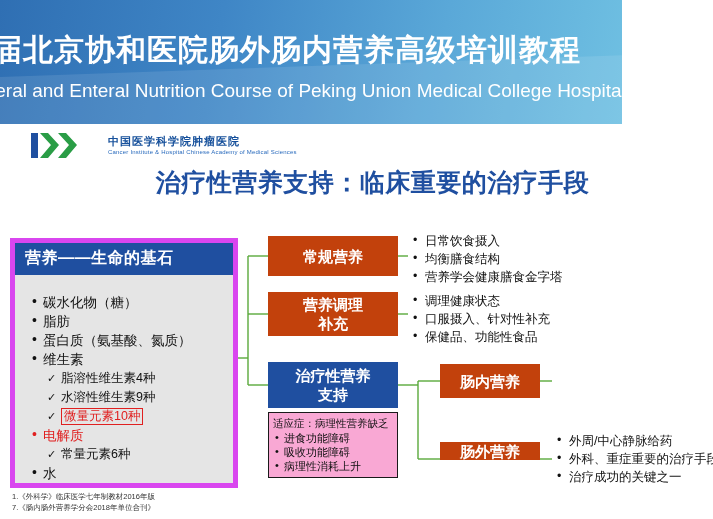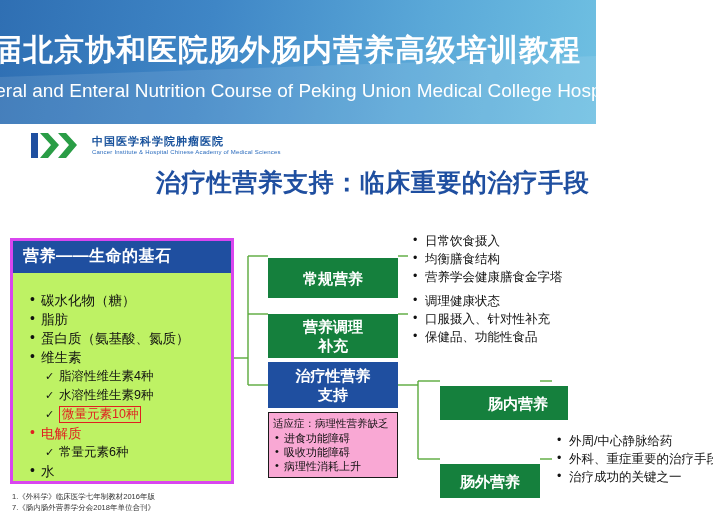--- a/index.html
+++ b/index.html
@@ -18,25 +18,24 @@
     width: 713px;
     height: 519px;
     background: #ffffff;
     overflow: hidden;
   }
 
   
   .banner {
     position: absolute;
     left: 0; top: 0;
-    width: 564px;
+    width: 622px;
     height: 124px;
     background: linear-gradient(100deg, #2f6fb3 0%, #3f86c6 35%, #5aa8d8 70%, #6fc0e2 100%);
     overflow: hidden;
-    padding-left: 32px;
   }
   .banner::after {
     content: "";
     position: absolute;
     left: -40px; bottom: -60px;
     width: 820px; height: 120px;
     background: rgba(255,255,255,0.10);
     transform: rotate(-2deg);
   }
   .banner-title {
@@ -60,21 +59,21 @@
     white-space: nowrap;
   }
 
   
   .logo-row {
     position: absolute;
     left: 28px;
     top: 130px;
     display: flex;
     align-items: center;
-    gap: 8px;
+    gap: 24px;
   }
   .logo-mark {
     width: 56px;
     height: 30px;
     position: relative;
   }
   .logo-cn {
     color: #16509b;
     font-size: 11px;
     font-weight: bold;
@@ -102,22 +101,22 @@
     letter-spacing: 0.5px;
   }
 
   
   .found-box {
     position: absolute;
     left: 10px;
     top: 238px;
     width: 218px;
     height: 240px;
-    border: 3px solid #d946ef;
-    background: #bef264;
+    border: 5px solid #d946ef;
+    background: #e5e5e5;
   }
   .found-head {
     background: #1f4fa0;
     color: #ffffff;
     font-size: 16px;
     font-weight: bold;
     padding: 5px 0 6px 10px;
     letter-spacing: 0.5px;
   }
   .found-list {
@@ -165,28 +164,28 @@
     position: absolute;
     color: #ffffff;
     font-weight: bold;
     text-align: center;
     font-size: 15px;
     display: flex;
     align-items: center;
     justify-content: center;
     line-height: 19px;
   }
-  .green { background: #15803d; margin-top: 22px; }
+  .green { background: #c2410c; }
   .blue  { background: #1f4fa0; }
 
   #node-regular    { left: 268px; top: 236px; width: 130px; height: 40px; }
   #node-adjust     { left: 268px; top: 292px; width: 130px; height: 44px; }
   #node-therapy    { left: 268px; top: 362px; width: 130px; height: 46px; }
-  #node-enteral    { left: 440px; top: 364px; width: 100px; height: 34px; padding-left: 28px; }
-  #node-parenteral { left: 440px; top: 442px; width: 100px; height: 34px; }
+  #node-enteral    { left: 440px; top: 364px; width: 100px; height: 34px; }
+  #node-parenteral { left: 440px; top: 442px; width: 100px; height: 18px; }
 
   
   .indication {
     position: absolute;
     left: 268px;
     top: 412px;
     width: 130px;
     height: 66px;
     border: 1px solid #1a1a1a;
     background: #f9a8d4;

